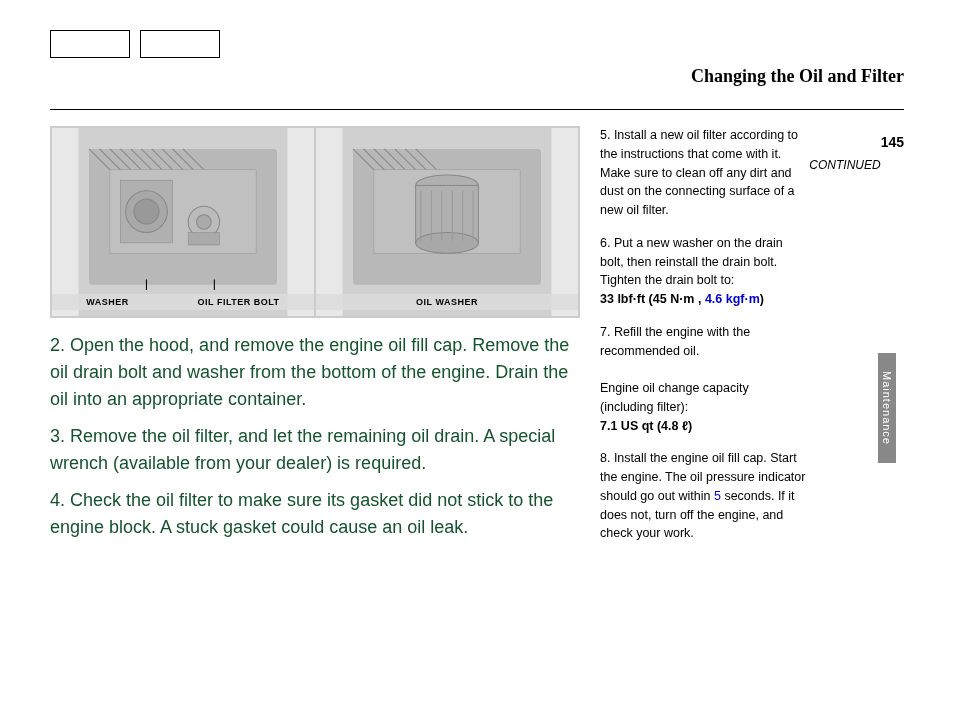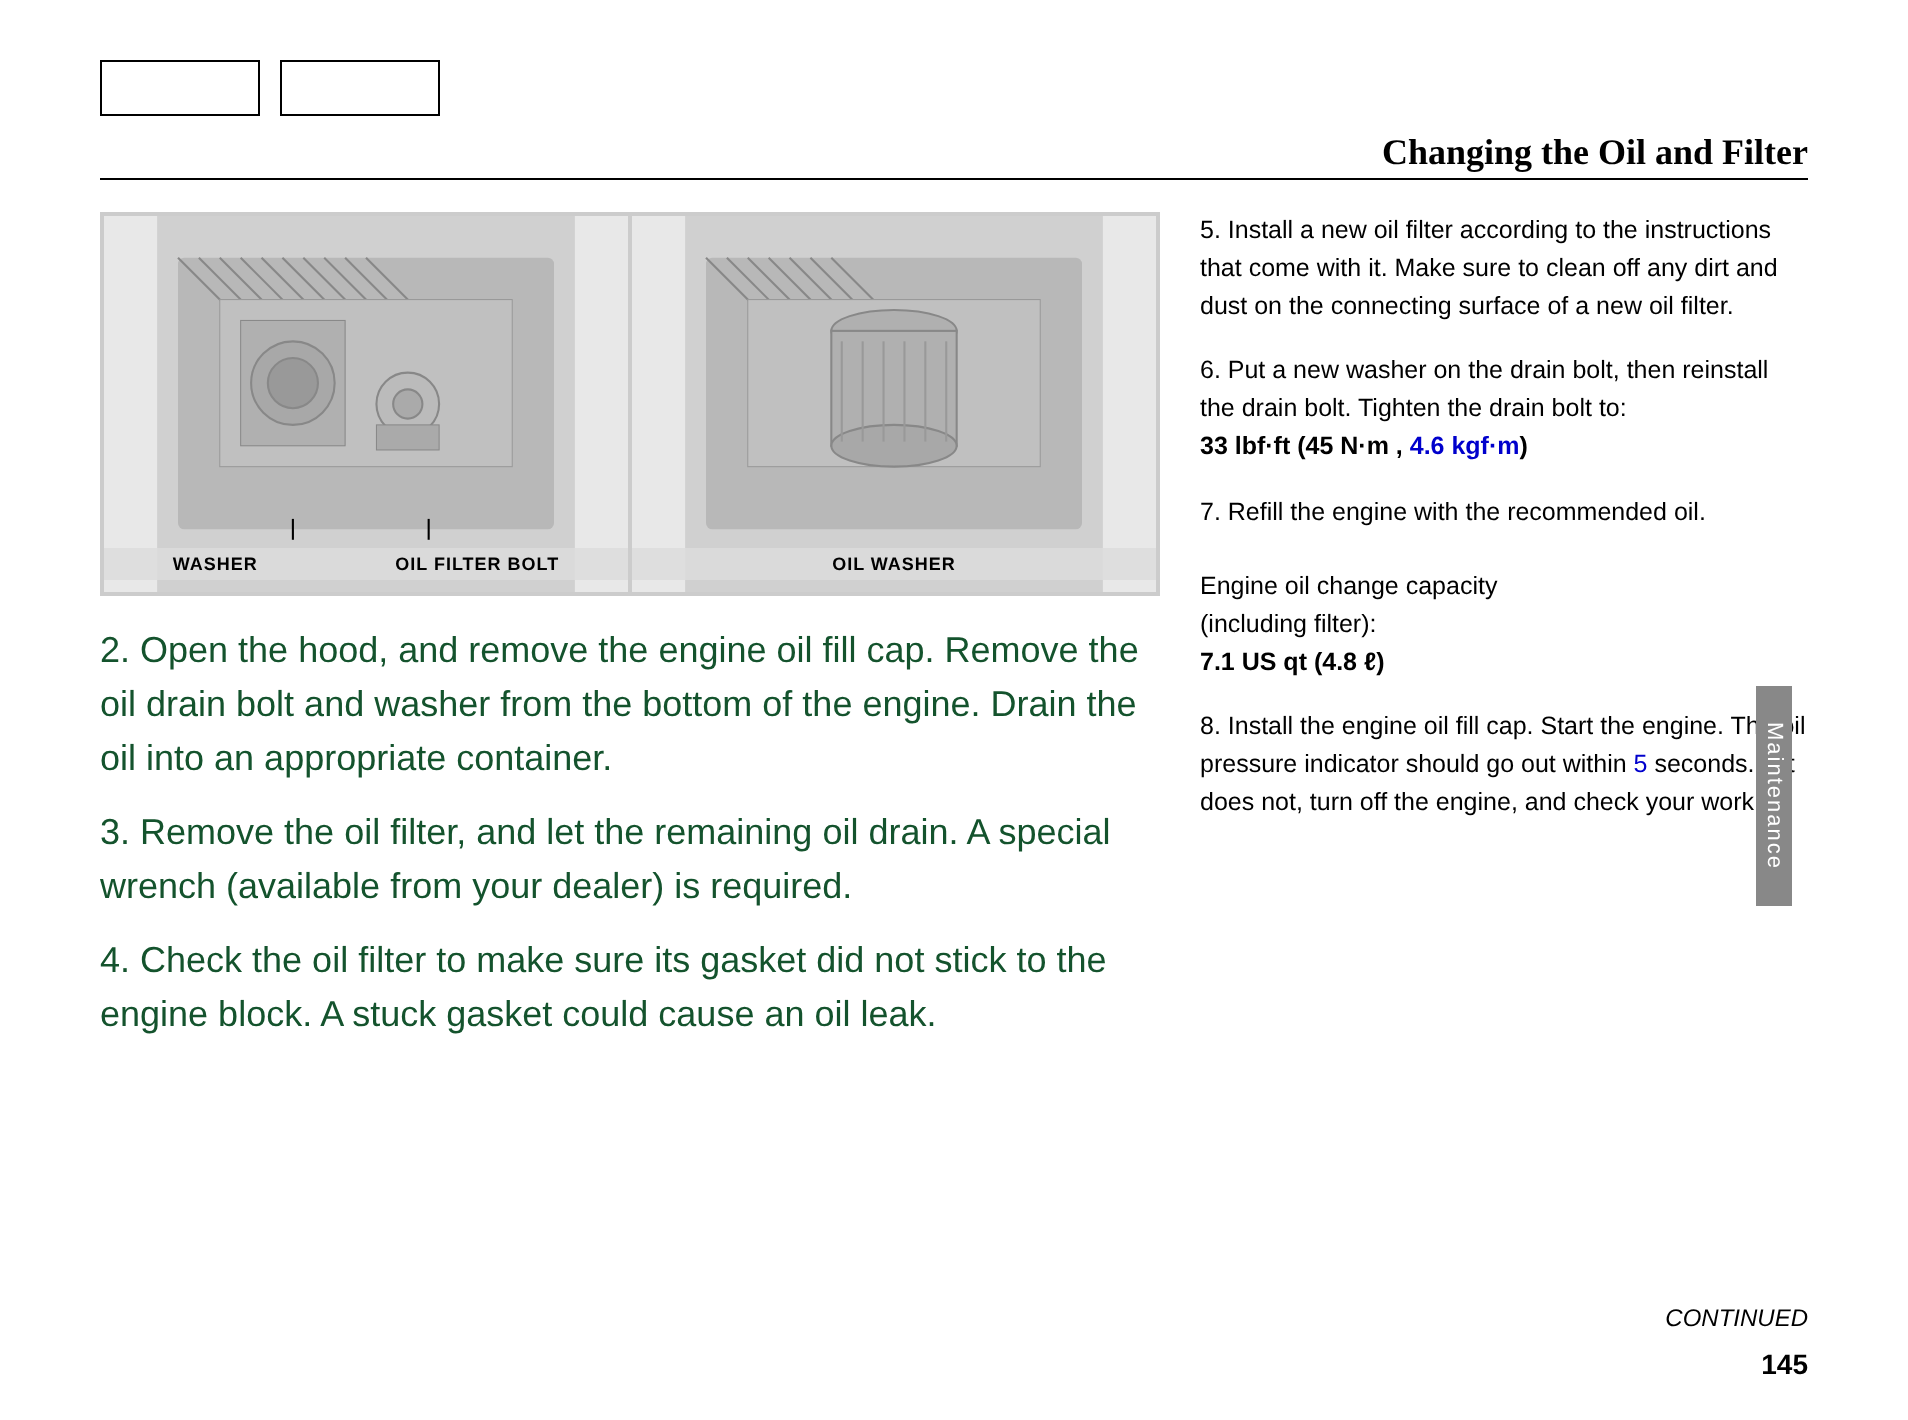--- a/index.html
+++ b/index.html
@@ -34,21 +34,21 @@
       width: 80px;
       height: 28px;
       border: 1px solid #000;
     }
 
     
     .title-area {
       display: flex;
       justify-content: flex-end;
       border-bottom: 1.5px solid #000;
-      padding-bottom: 2px;
+      padding-bottom: 22px;
       margin-bottom: 16px;
     }
 
     .page-title {
       font-size: 18px;
       font-weight: bold;
       font-family: Georgia, serif;
     }
 
     
@@ -119,39 +119,39 @@
 
     .step-text p {
       margin-bottom: 10px;
     }
 
     
     .right-column {
       flex: 1;
       padding-left: 20px;
       display: flex;
-      flex-direction: column;
+      flex-direction: row;
       position: relative;
     }
 
     .right-steps {
       font-size: 12.5px;
       line-height: 1.5;
       flex: 1;
     }
 
     .right-steps .step {
       margin-bottom: 14px;
     }
 
     .continued {
       text-align: right;
       font-style: italic;
       font-size: 12px;
-      margin-top: 10px;
+      margin-top: 26px;
       padding-top: 6px;
     }
 
     .page-number {
       text-align: right;
       font-size: 14px;
       font-weight: bold;
       margin-top: 8px;
     }
 

